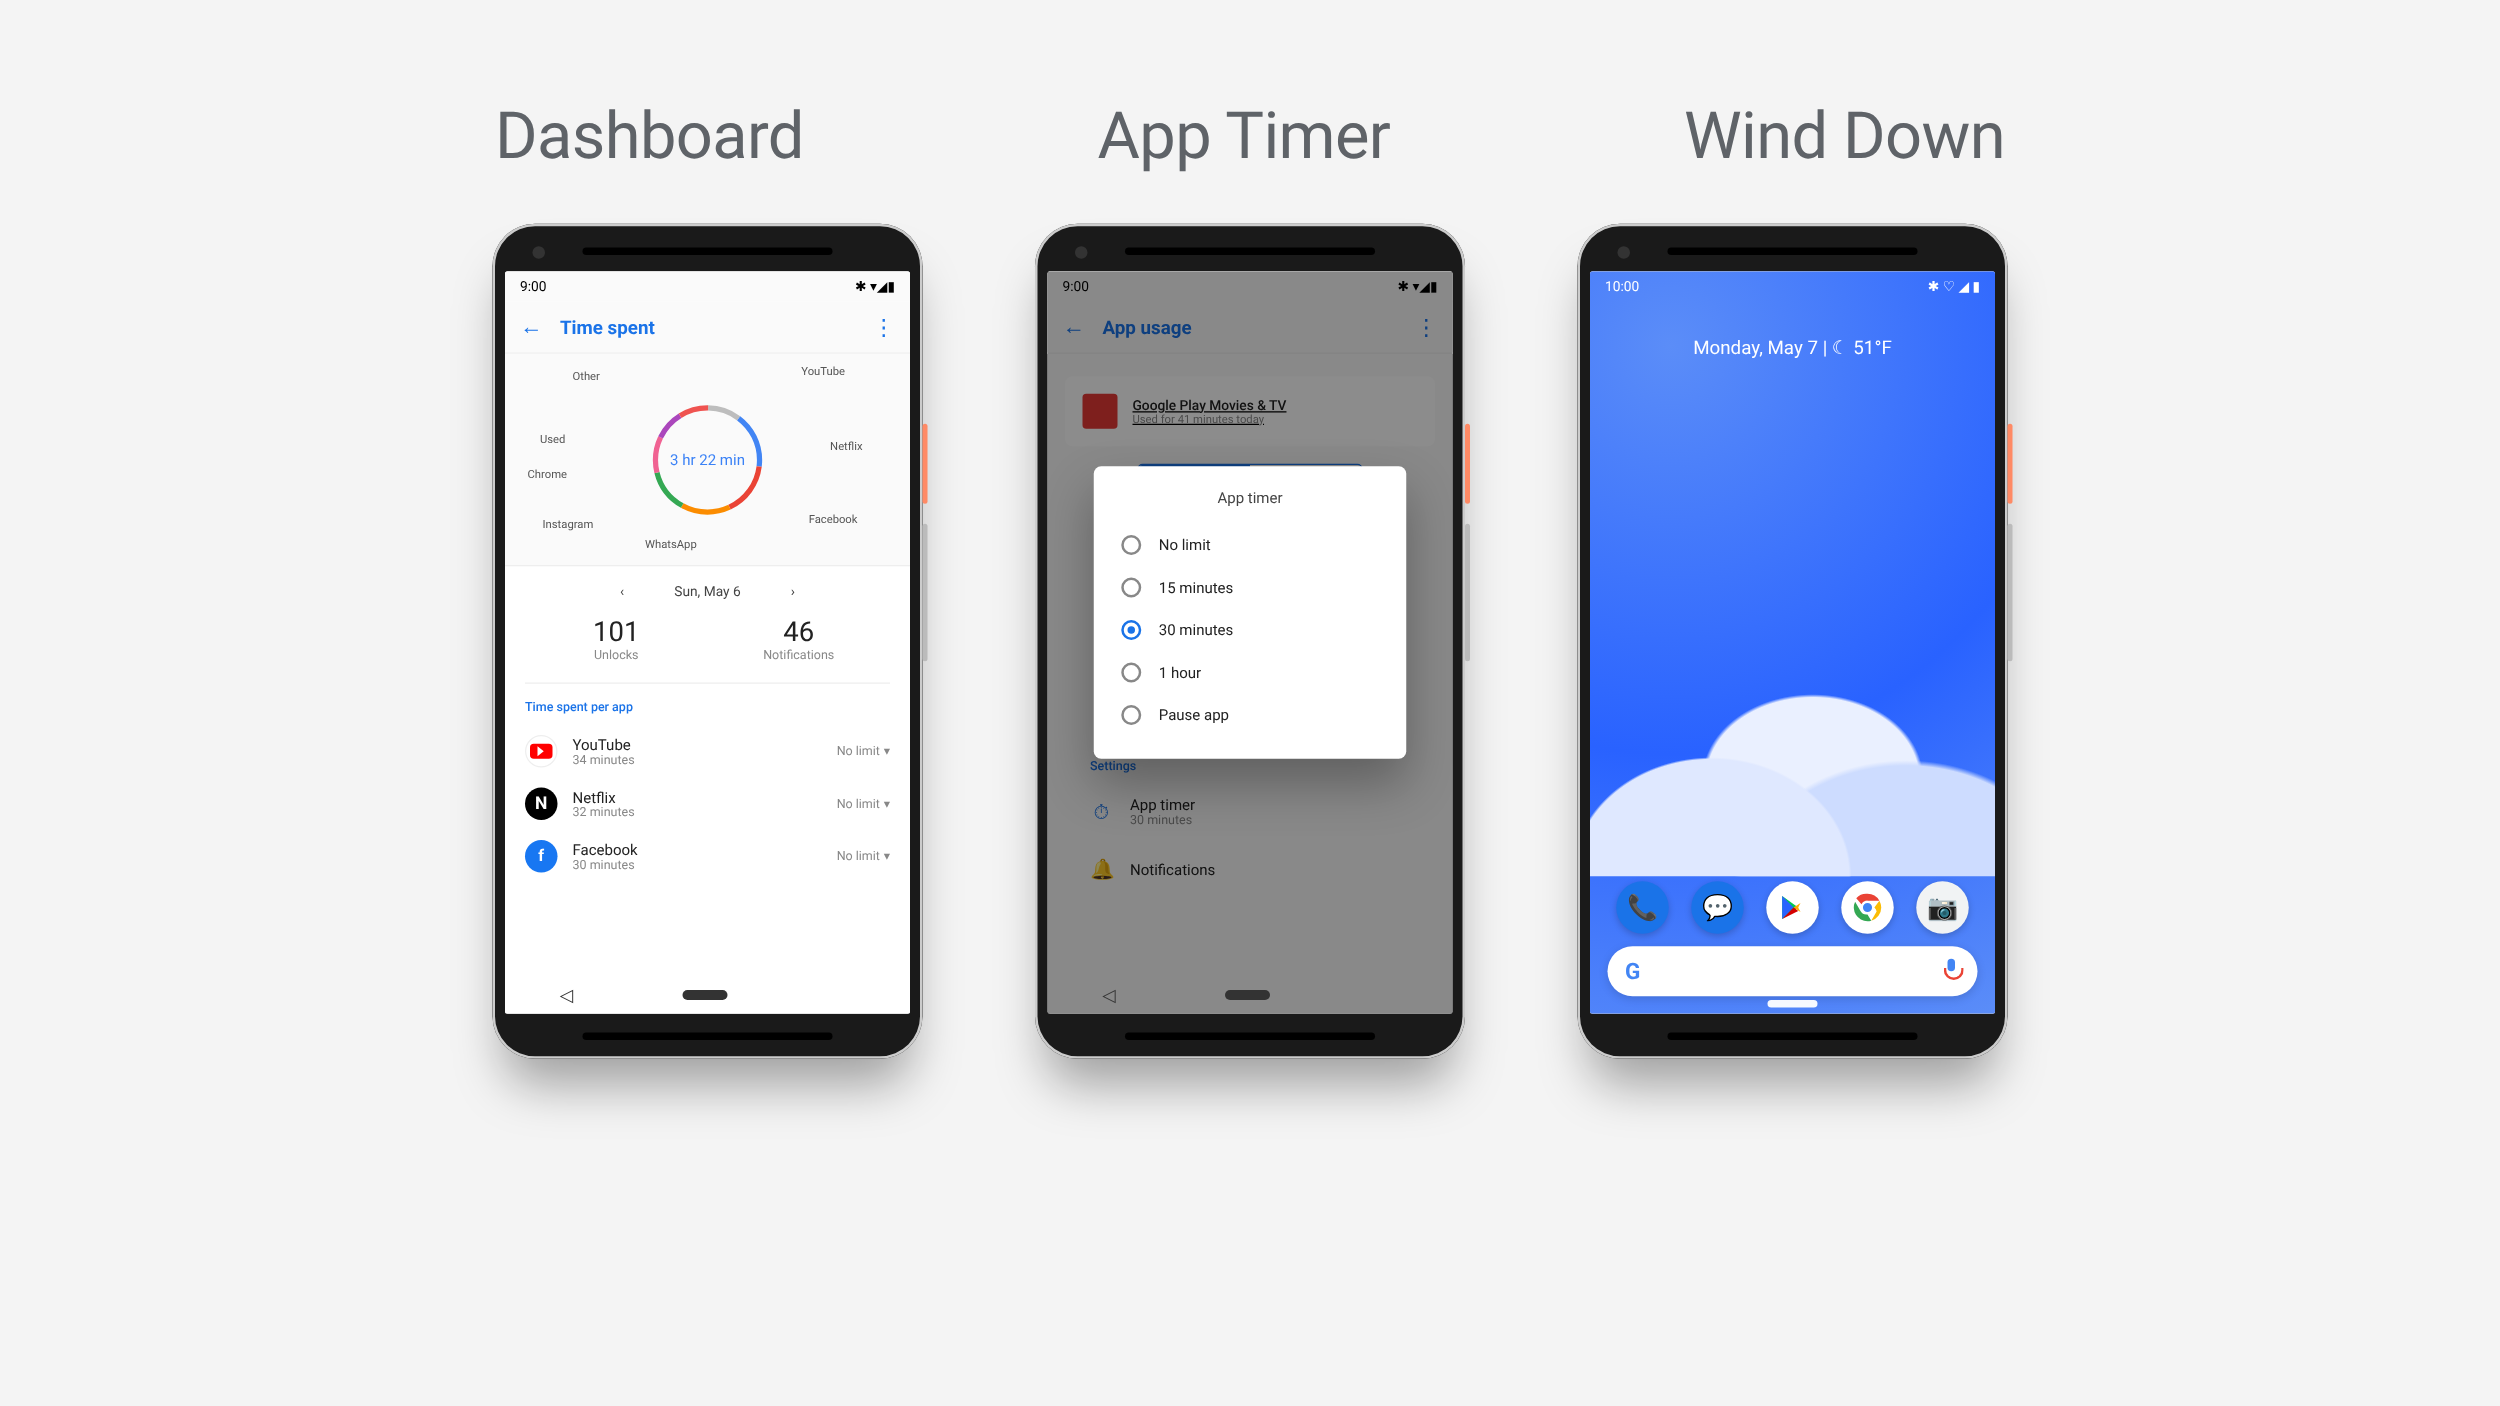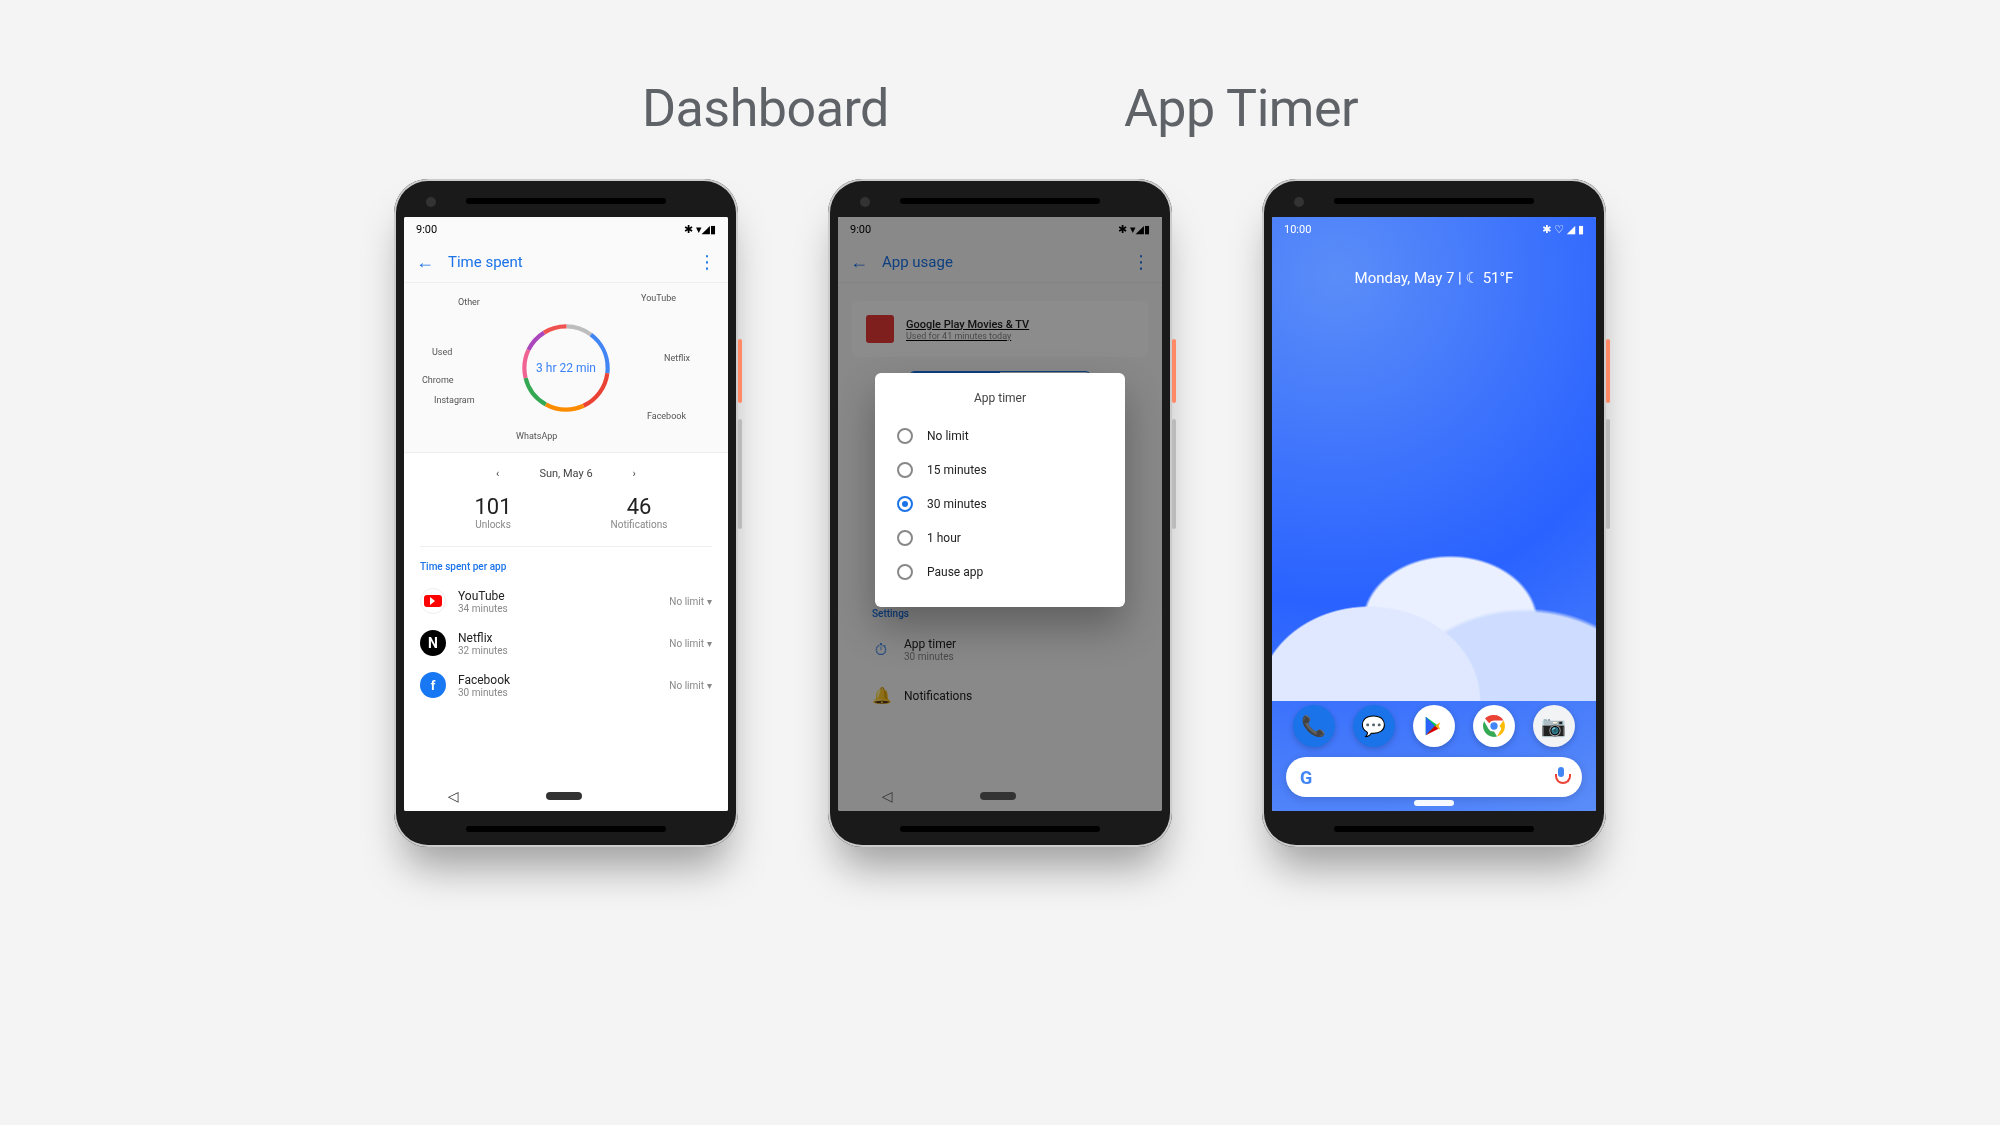--- a/index.html
+++ b/index.html
@@ -35,21 +35,21 @@
   }
   .statusbar {
     height:24px; display:flex; align-items:center; justify-content:space-between;
     padding:0 12px; font-size:11px; color:#000; background:#fafafa;
   }
   .sicons { display:flex; gap:3px; align-items:center; }
   .appbar {
     height:42px; display:flex; align-items:center; padding:0 12px; gap:14px;
     background:#fafafa; border-bottom:1px solid #eee;
   }
-  .appbar-title { color:#1a73e8; font-size:15px; font-weight:400; flex:1; }
+  .appbar-title { color:#1a73e8; font-size:15px; font-weight:700; flex:1; }
   .back-arrow { color:#1a73e8; font-size:18px; }
   .vdots { color:#1a73e8; font-size:18px; }
 
   
   .donut-wrap { position:relative; height:170px; background:#fafafa; border-bottom:1px solid #eee;}
   .donut { position:absolute; left:50%; top:50%; transform:translate(-50%,-50%); }
   .donut-center {
     position:absolute; left:50%; top:50%; transform:translate(-50%,-50%);
     font-size:12px; color:#3b82f6; text-align:center;
   }
@@ -143,20 +143,21 @@
   .mic::before{content:""; position:absolute; left:4px; top:0; width:6px; height:10px; background:#4285f4; border-radius:3px;}
   .mic::after{content:""; position:absolute; left:1px; top:7px; width:12px; height:8px; border:2px solid #ea4335; border-top:none; border-radius:0 0 10px 10px;}
   .homepill { position:absolute; bottom:0; left:50%; transform:translateX(-50%); width:40px; height:6px; background:rgba(255,255,255,0.95); border-radius:3px; margin-bottom:5px;}
 </style>
 </head>
 <body>
 
 <div class="titles">
   <span>Dashboard</span>
   <span>App Timer</span>
+  <span>Wind Down</span>
 </div>
 
 <div class="phones">
 
   <div class="phone">
     <div class="cam"></div>
       <div class="power-btn"></div>
       <div class="vol-btn"></div>
     <div class="screen">
       <div class="statusbar">
@@ -178,21 +179,21 @@
           <circle cx="21" cy="21" r="15.9" fill="none" stroke="#f06292" stroke-width="1.6" stroke-dasharray="11 89" stroke-dashoffset="-46"></circle>
           <circle cx="21" cy="21" r="15.9" fill="none" stroke="#ab47bc" stroke-width="1.6" stroke-dasharray="9 91" stroke-dashoffset="-57"></circle>
           <circle cx="21" cy="21" r="15.9" fill="none" stroke="#ef5350" stroke-width="1.6" stroke-dasharray="9 91" stroke-dashoffset="-66"></circle>
         </svg>
         <div class="donut-center">3 hr 22 min</div>
         <span class="lbl" style="left:54px; top:14px;">Other</span>
         <span class="lbl" style="right:52px; top:10px;">YouTube</span>
         <span class="lbl" style="right:38px; top:70px;">Netflix</span>
         <span class="lbl" style="right:42px; top:128px;">Facebook</span>
         <span class="lbl" style="left:112px; top:148px;">WhatsApp</span>
-        <span class="lbl" style="left:30px; top:112px;">Instagram</span>
+        <span class="lbl" style="left:30px; top:132px;">Instagram</span>
         <span class="lbl" style="left:18px; top:92px;">Chrome</span>
         <span class="lbl" style="left:28px; top:64px;">Used</span>
       </div>
       <div class="daterow">
         <span>‹</span>
         <span>Sun, May 6</span>
         <span>›</span>
       </div>
       <div class="stats-row">
         <div class="stat">

